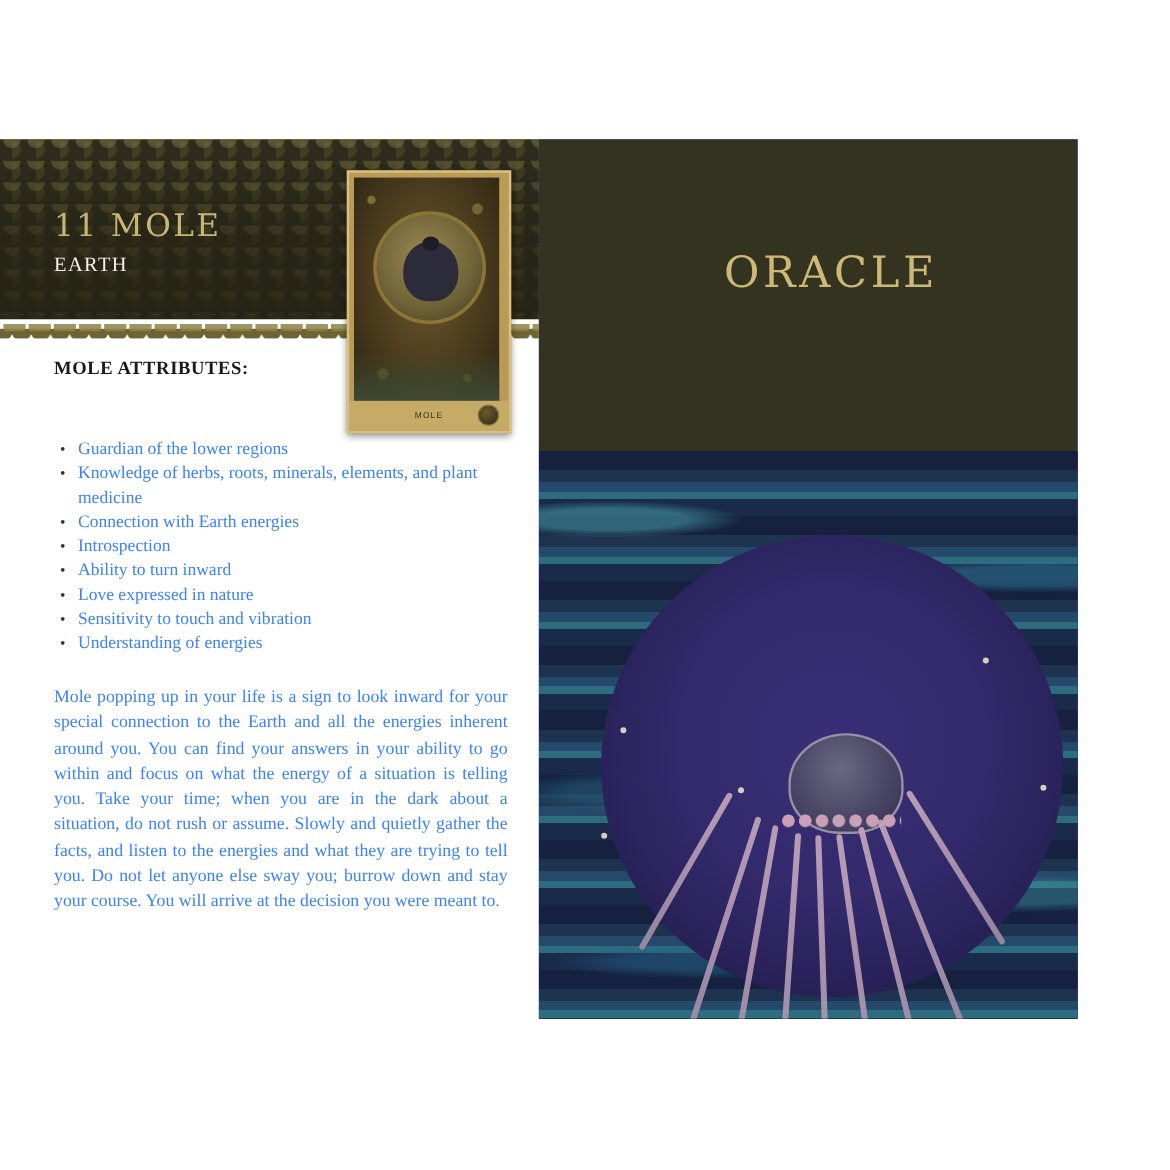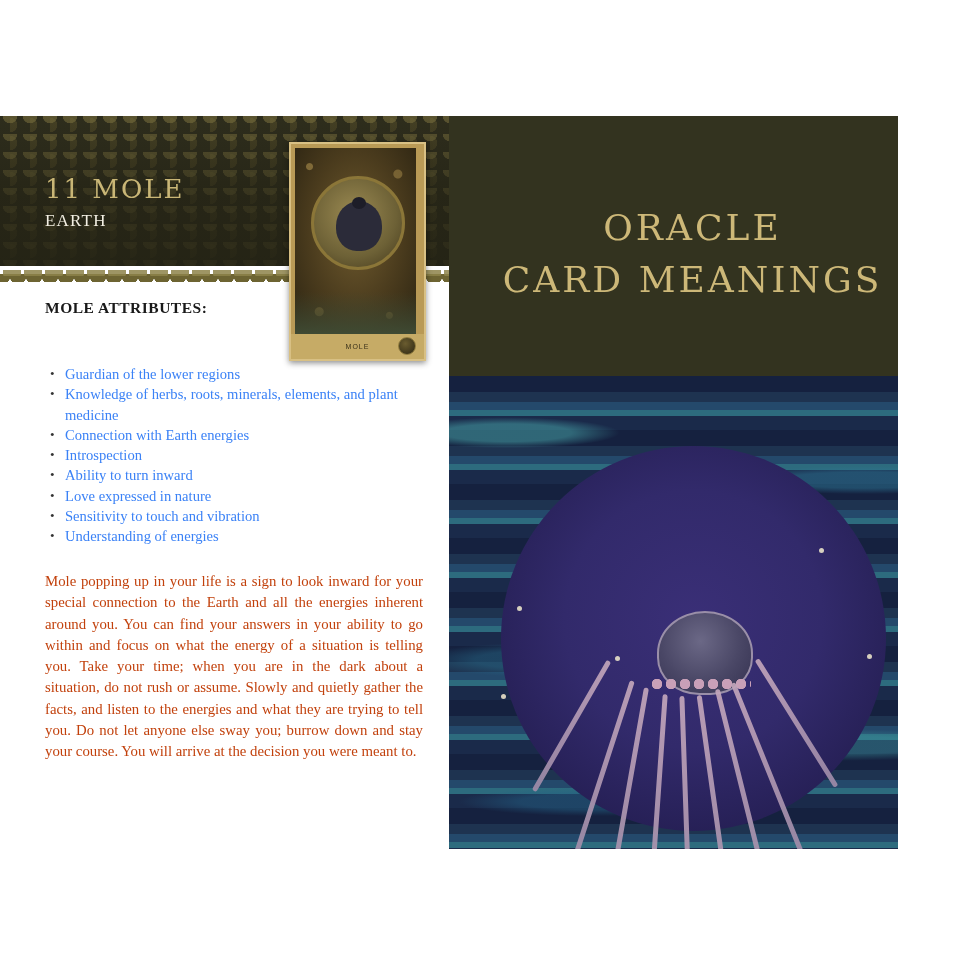--- a/index.html
+++ b/index.html
@@ -220,21 +220,21 @@
     font-size: 13px;
   }
   .body-text {
     position: absolute;
     left: 45px;
     top: 455px;
     width: 378px;
     font-size: 14.8px;
     line-height: 21.3px;
     text-align: justify;
-    color: #c2410c;
+    color: #3b82f6;
   }
   .page-number {
     position: absolute;
     left: 0;
     top: 683px;
     width: 487px;
     text-align: right;
     font-size: 14px;
     color: #8b7a3c;
     letter-spacing: 1px;
@@ -414,21 +414,20 @@
     <div class="body-text">Mole popping up in your life is a sign to look inward for your special connection to the Earth and all the energies inherent around you. You can find your answers in your ability to go within and focus on what the energy of a situation is telling you. Take your time; when you are in the dark about a situation, do not rush or assume. Slowly and quietly gather the facts, and listen to the energies and what they are trying to tell you. Do not let anyone else sway you; burrow down and stay your course. You will arrive at the decision you were meant to.</div>
 
     <div class="page-number">40</div>
   </div>
 
   <div class="page-right">
 
     <div class="right-top">
       <div class="oracle-title">
         <span>ORACLE</span>
-        <span class="l2">CARD MEANINGS</span>
       </div>
     </div>
 
     <div class="water-art">
       <div class="sea-bands"></div>
       <div class="sea-waves"></div>
       <div class="moon-circle"></div>
 
       <div class="jelly-bell"></div>
       <div class="jelly-dots"></div>

